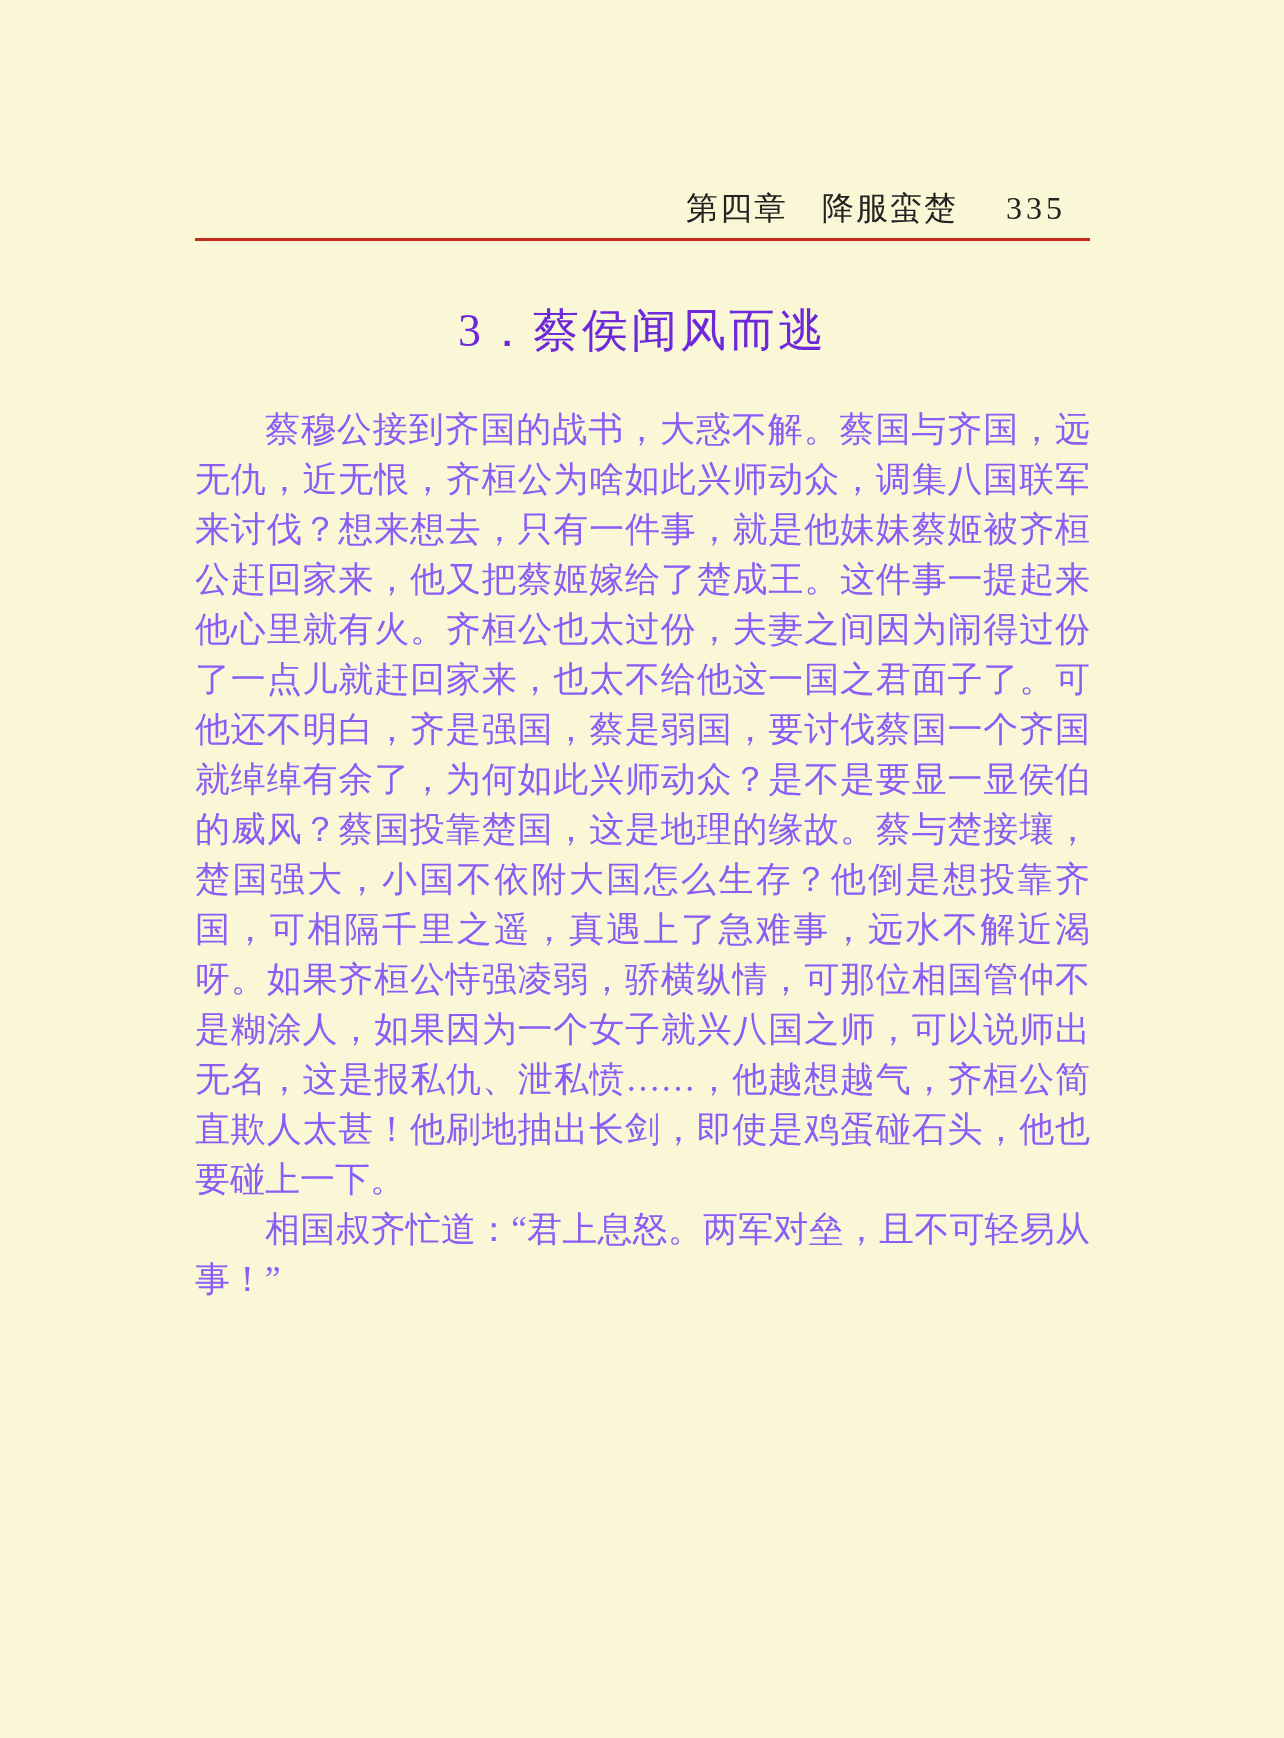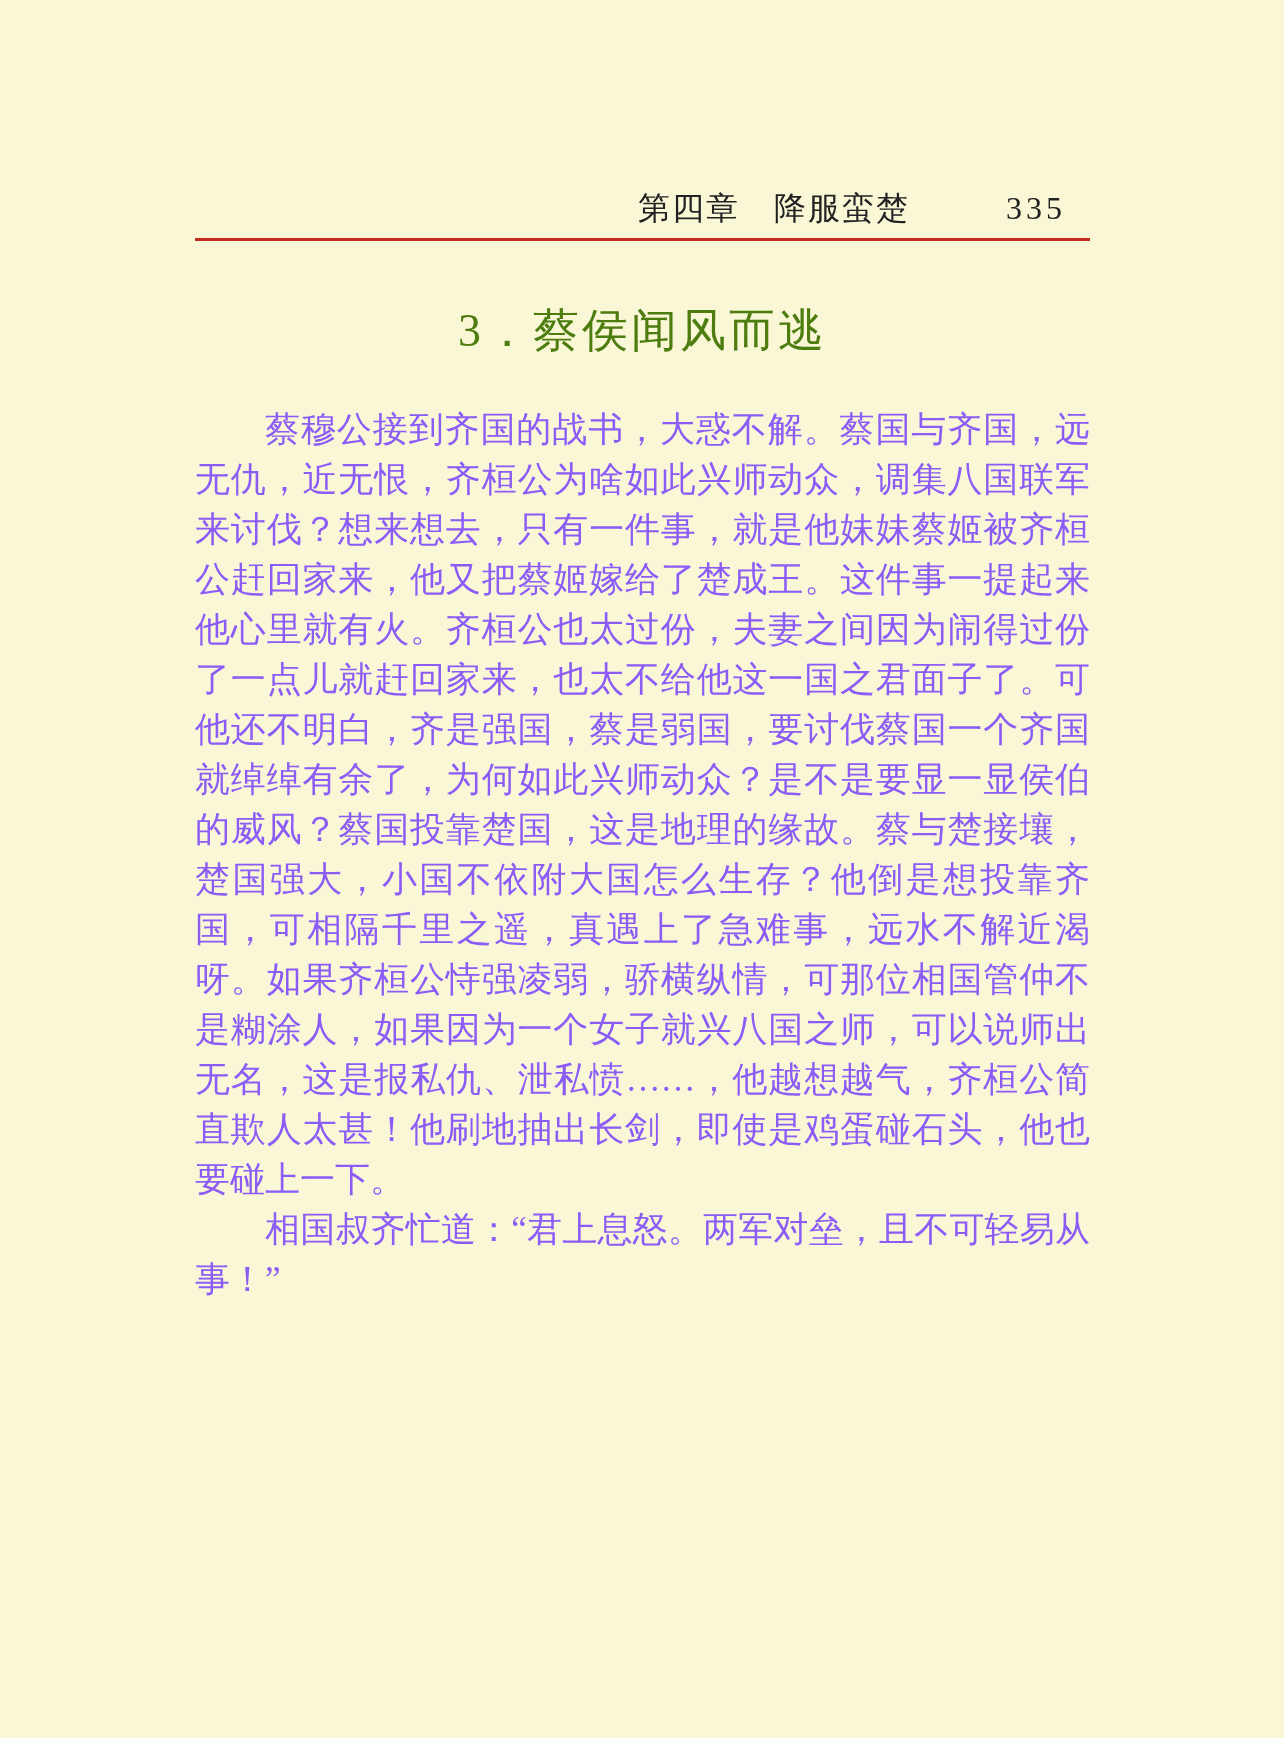--- a/index.html
+++ b/index.html
@@ -22,21 +22,20 @@
     width: 895px;
   }
   .running-head {
     margin-top: 188px;
     display: flex;
     justify-content: flex-end;
     align-items: center;
     font-size: 32px;
     line-height: 40px;
     color: #222222;
-    gap: 48px;
   }
   .running-head .chapter {
     letter-spacing: 2px;
   }
   .running-head .folio {
     margin-left: 48px;
     margin-right: 24px;
     letter-spacing: 4px;
   }
   .head-rule {
@@ -44,21 +43,21 @@
     border: none;
     height: 3px;
     width: 100%;
   }
   .section-title {
     margin: 62px 0 0 0;
     text-align: center;
     font-size: 46px;
     line-height: 56px;
     font-weight: normal;
-    color: #4d7c0f;
+    color: #6d28d9;
     letter-spacing: 3px;
   }
   .body-text {
     margin-top: 46px;
   }
   .body-text p {
     margin: 0;
     font-size: 35px;
     line-height: 50px;
     text-align: justify;

